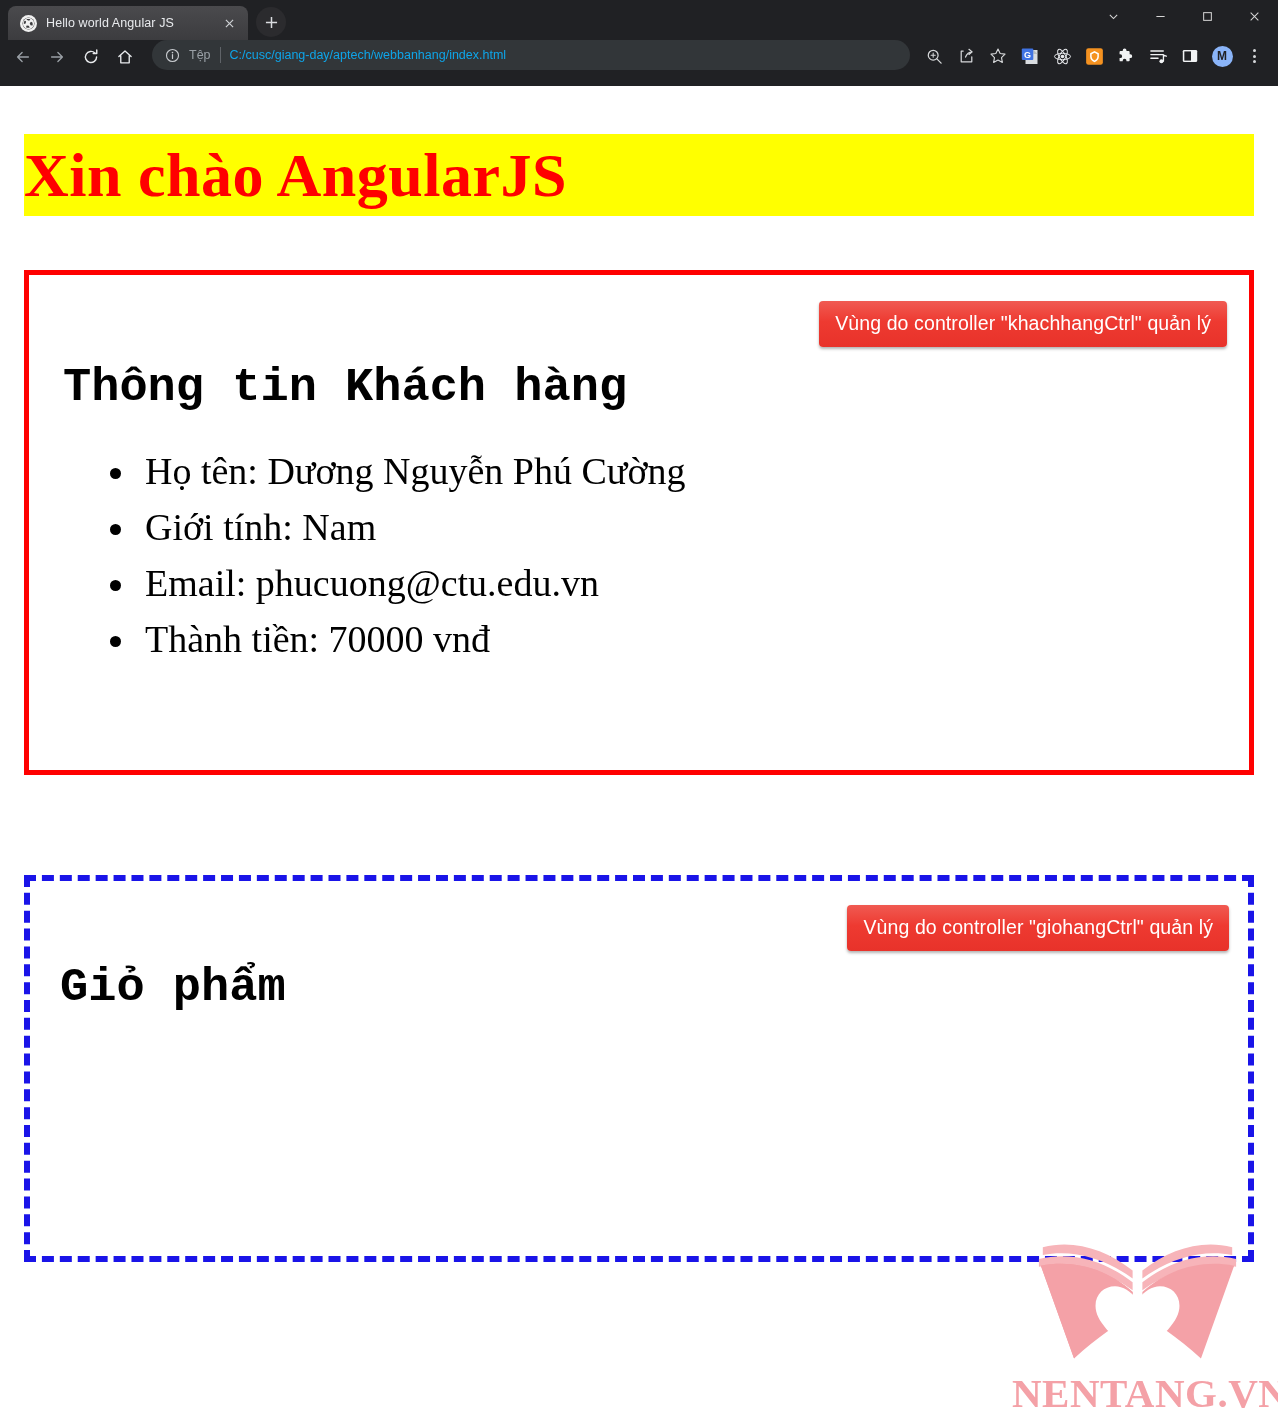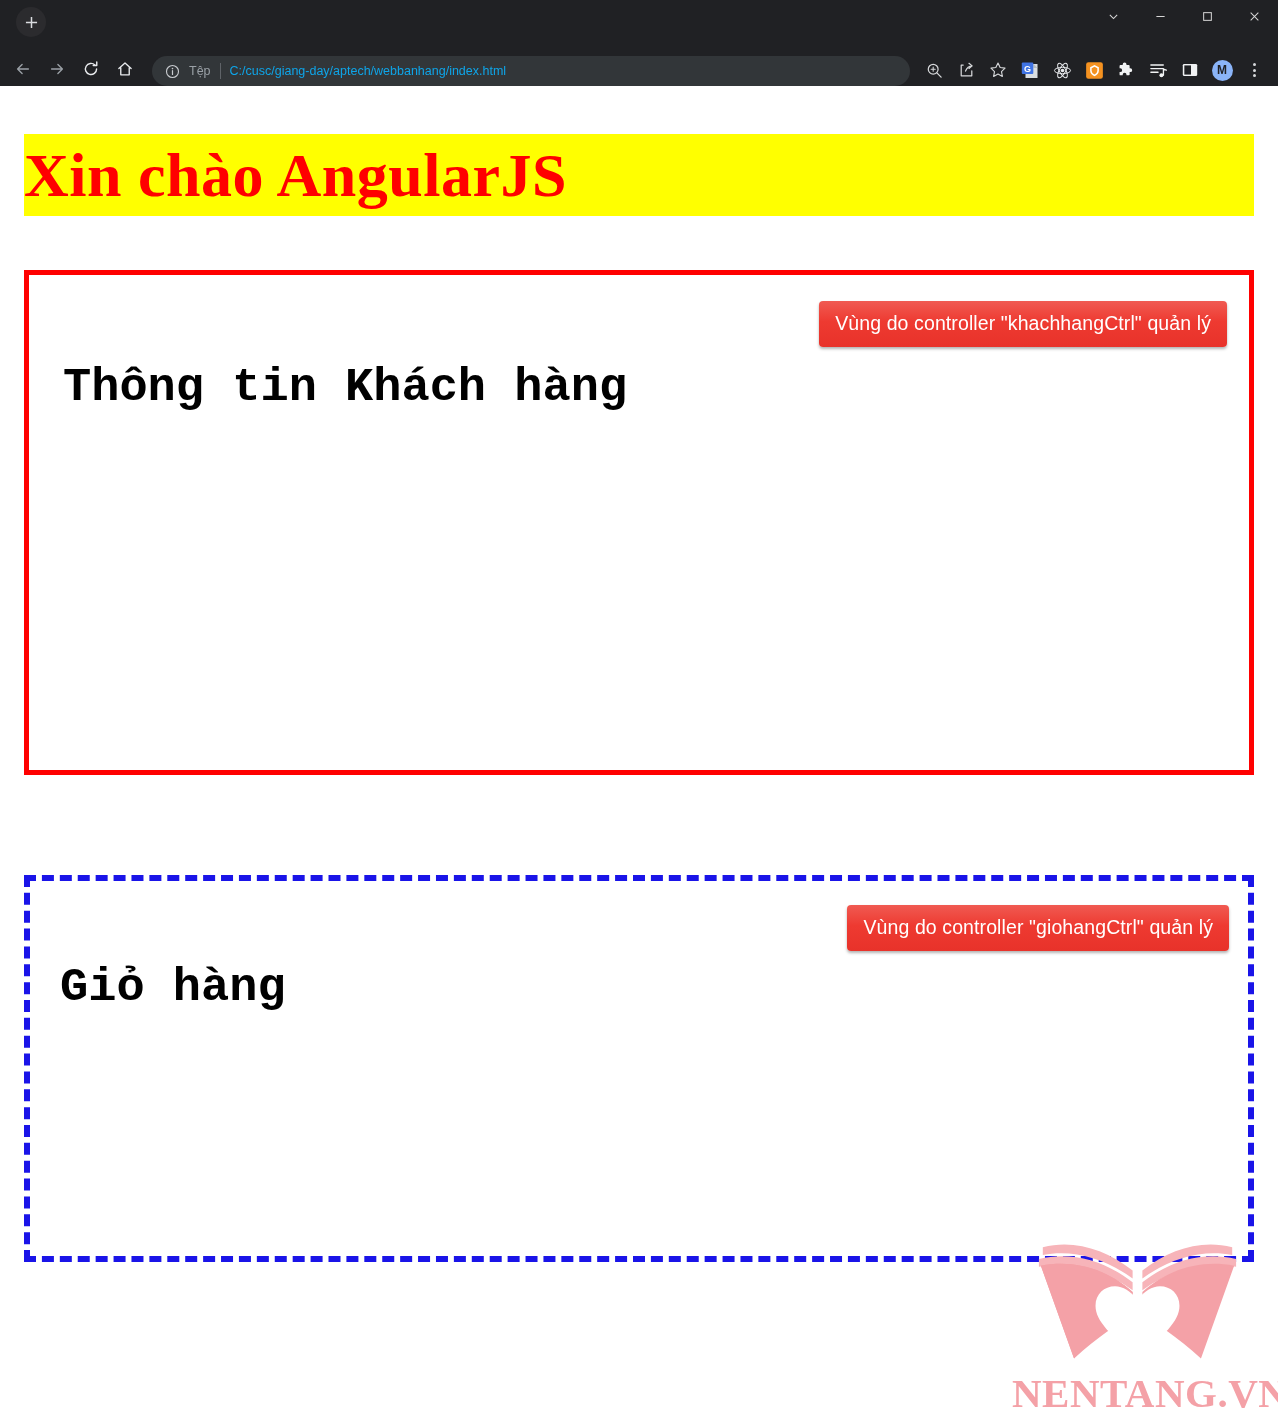--- a/index.html
+++ b/index.html
@@ -96,21 +96,21 @@
     width: 47px; height: 32px;
     display:flex; align-items:center; justify-content:center;
     color:#d6d6d6;
   }
 
   
   .toolbar {
     height: 46px;
     background: #202124;
     display: flex;
-    align-items: flex-end;
+    align-items: flex-start;
     padding: 0 8px 0 6px;
     gap: 0px;
   }
 
   .navbtn {
     width: 34px; height: 34px;
     display:flex; align-items:center; justify-content:center;
     color: #9aa0a6;
     flex: 0 0 auto;
   }
@@ -263,20 +263,34 @@
     margin-top: 2px;
   }
 </style>
 </head>
 <body>
 
 <div class="browser">
 
   <div class="titlebar">
     <div class="tabstrip">
+      <div class="tab">
+        <span class="tab-favicon">
+          <svg width="13" height="13" viewBox="0 0 24 24" aria-hidden="true">
+            <circle cx="12" cy="12" r="11" fill="#3c3c3f"></circle>
+            <path d="M12 1.6a10.4 10.4 0 100 20.8 10.4 10.4 0 000-20.8zm0 2.1c1.2 0 2.4.3 3.4.8l-2.3 2.6-3.8-1.7-1.1-1.2c1.1-.4 2.4-.5 3.8-.5zM5.2 6.3l2.4 2.1-.9 3.6-3.1 1.1c-.2-.7-.3-1.4-.3-2.1 0-1.7.7-3.4 1.9-4.7zm2.2 12.5l1.2-2.9 3.8.4 2 3c-1 .4-2.1.6-3.2.6-1.4 0-2.7-.4-3.8-1.1zm11.3-3.2l-3-.6-1.4-3.5 2.3-2.7 2.6 1.5c.3.9.5 1.9.5 2.9 0 .8-.1 1.6-.4 2.4z" fill="#f1f1f1"></path>
+          </svg>
+        </span>
+        <span class="tab-title">Hello world Angular JS</span>
+        <span class="tab-close">
+          <svg width="9" height="9" viewBox="0 0 10 10" aria-hidden="true">
+            <path d="M1 1 L9 9 M9 1 L1 9" stroke="#cfd2d5" stroke-width="1.3" fill="none"></path>
+          </svg>
+        </span>
+      </div>
       <div class="newtab">
         <svg width="13" height="13" viewBox="0 0 14 14" aria-hidden="true">
           <path d="M7 1v12M1 7h12" stroke="#dadce0" stroke-width="1.6" fill="none"></path>
         </svg>
       </div>
     </div>
 
     <div class="winctl">
       <div class="winbtn">
         <svg width="11" height="11" viewBox="0 0 12 12" aria-hidden="true">
@@ -425,25 +439,31 @@
   <div class="viewport">
     <div class="page">
 
       <div class="banner">
         <h1>Xin chào AngularJS</h1>
       </div>
 
       <div class="panel panel-customer">
         <div class="badge">Vùng do controller "khachhangCtrl" quản lý</div>
         <h2>Thông tin Khách hàng</h2>
+        <ul>
+          <li>Họ tên: Dương Nguyễn Phú Cường</li>
+          <li>Giới tính: Nam</li>
+          <li>Email: phucuong@ctu.edu.vn</li>
+          <li>Thành tiền: 70000 vnđ</li>
+        </ul>
       </div>
 
       <div class="panel panel-cart">
         <div class="badge">Vùng do controller "giohangCtrl" quản lý</div>
-        <h2>Giỏ hàng</h2>
+        <h2>Giỏ phẩm</h2>
       </div>
 
       <div class="watermark">
         <svg class="wm-logo" viewBox="0 0 210 152" aria-hidden="true">
 
           <path d="M8 26 C40 18 72 28 100 50 L100 58 C72 38 40 28 8 34 Z" fill="#f7b4b9"></path>
           <path d="M4 38 C38 30 72 40 100 62 L100 70 C72 50 38 40 4 46 Z" fill="#f7b4b9"></path>
 
           <path d="M202 26 C170 18 138 28 110 50 L110 58 C138 38 170 28 202 34 Z" fill="#f7b4b9"></path>
           <path d="M206 38 C172 30 138 40 110 62 L110 70 C138 50 172 40 206 46 Z" fill="#f7b4b9"></path>

